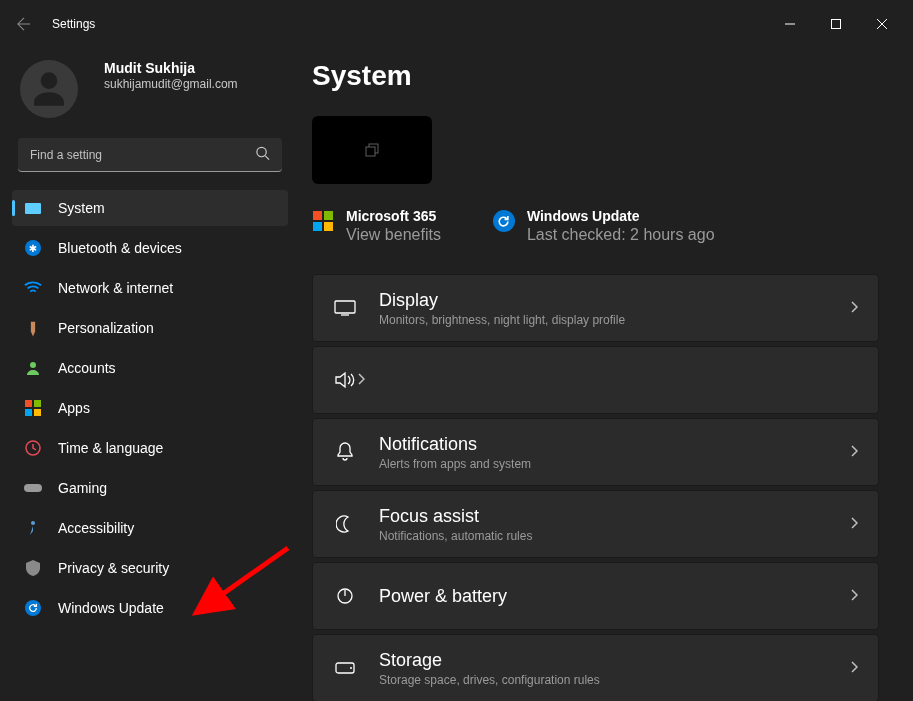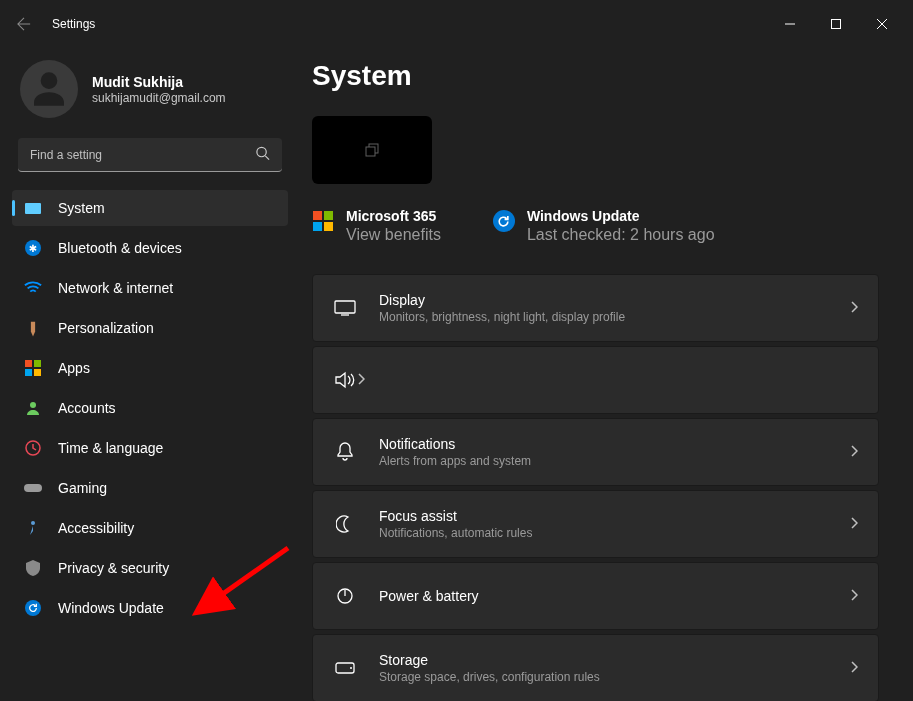--- a/index.html
+++ b/index.html
@@ -10,21 +10,21 @@
   .back-btn { width: 32px; height: 32px; display: flex; align-items: center; justify-content: center; color: #8a8a8a; border-radius: 4px; }
   .app-title { font-size: 12px; color: #fff; margin-left: 12px; }
   .win-controls { margin-left: auto; display: flex; }
   .win-btn { width: 46px; height: 32px; display: flex; align-items: center; justify-content: center; color: #fff; }
   .win-btn svg { width: 10px; height: 10px; }
 
   .content { display: flex; height: calc(100% - 48px); }
 
   
   .sidebar { width: 300px; padding: 0 12px; }
-  .user-row { display: flex; align-items: center; padding: 12px 8px 20px 8px; gap: 14px; }
+  .user-row { display: flex; align-items: flex-start; padding: 12px 8px 20px 8px; gap: 26px; }
   .avatar { width: 58px; height: 58px; border-radius: 50%; background: #3a3a3a; display: flex; align-items: center; justify-content: center; }
   .avatar svg { fill: #202020; }
   .user-name { font-size: 14px; font-weight: 600; }
   .user-email { font-size: 12px; color: #c8c8c8; margin-top: 1px; }
 
   .search-wrap { margin: 0 6px 18px 6px; position: relative; }
   .search-input { width: 100%; height: 34px; background: #2d2d2d; border: none; border-bottom: 1px solid #9a9a9a; border-radius: 4px; padding: 0 40px 0 12px; color: #fff; font-size: 12px; outline: none; }
   .search-input::placeholder { color: #c0c0c0; }
   .search-icon { position: absolute; right: 12px; top: 50%; transform: translateY(-50%); color: #c8c8c8; }
 
@@ -44,21 +44,21 @@
   .info-row { display: flex; gap: 52px; margin-bottom: 30px; }
   .info-item { display: flex; gap: 12px; align-items: flex-start; }
   .info-icon { width: 22px; height: 22px; margin-top: 2px; display:flex; align-items:center; justify-content:center;}
   .info-title { font-size: 14px; font-weight: 600; }
   .info-sub { font-size: 16px; color: #9a9a9a; margin-top: 2px; }
 
   .cards { display: flex; flex-direction: column; gap: 4px; }
   .card { background: #2b2b2b; border: 1px solid #1a1a1a; border-radius: 4px; height: 68px; display: flex; align-items: center; padding: 0 20px; cursor: default; }
   .card-icon { width: 24px; display:flex; align-items:center; justify-content:center; color:#fff;}
   .card-text { margin-left: 22px; flex:1;}
-  .card-title { font-size: 14px; }
+  .card-title { font-size: 18px; }
   .card-sub { font-size: 12px; color: #9a9a9a; margin-top: 2px; }
   .chevron { color: #c0c0c0; }
 
   
   .arrow { position: absolute; left: 188px; top: 538px; pointer-events: none; }
 
   
   .ic-system { width:16px; height:11px; background:#60cdff; border-radius:1px; display:inline-block; }
   .ic-bt { width:16px;height:16px;background:#0078d4;border-radius:50%;display:flex;align-items:center;justify-content:center;color:#fff;font-size:10px;}
   .ic-net { color:#0091ff; }
@@ -153,38 +153,38 @@
       </div>
       <div class="nav-item">
         <span class="nav-icon ic-pers">
             <svg width="16" height="16" viewBox="0 0 16 16">
               <path d="M2 14l2-5 7-7 3 3-7 7-5 2z" fill="#c88a5a"></path>
             </svg>
           </span>
         <span>Personalization</span>
       </div>
       <div class="nav-item">
-        <span class="nav-icon">
-            <span class="ic-apps">
-              <span></span>
-              <span></span>
-              <span></span>
-              <span></span>
-            </span>
-          </span>
-        <span>Apps</span>
-      </div>
-      <div class="nav-item">
         <span class="nav-icon ic-acct">
             <svg width="16" height="16" viewBox="0 0 16 16" fill="currentColor">
               <circle cx="8" cy="5" r="3"></circle>
               <path d="M2 15c0-3 3-5 6-5s6 2 6 5"></path>
             </svg>
           </span>
         <span>Accounts</span>
+      </div>
+      <div class="nav-item">
+        <span class="nav-icon">
+            <span class="ic-apps">
+              <span></span>
+              <span></span>
+              <span></span>
+              <span></span>
+            </span>
+          </span>
+        <span>Apps</span>
       </div>
       <div class="nav-item">
         <span class="nav-icon ic-time">
             <svg width="16" height="16" viewBox="0 0 16 16">
               <circle cx="8" cy="8" r="7" stroke="currentColor" fill="none" stroke-width="1.5"></circle>
               <path d="M8 4v4l3 2" stroke="currentColor" fill="none" stroke-width="1.5"></path>
             </svg>
           </span>
         <span>Time &amp; language</span>
       </div>

